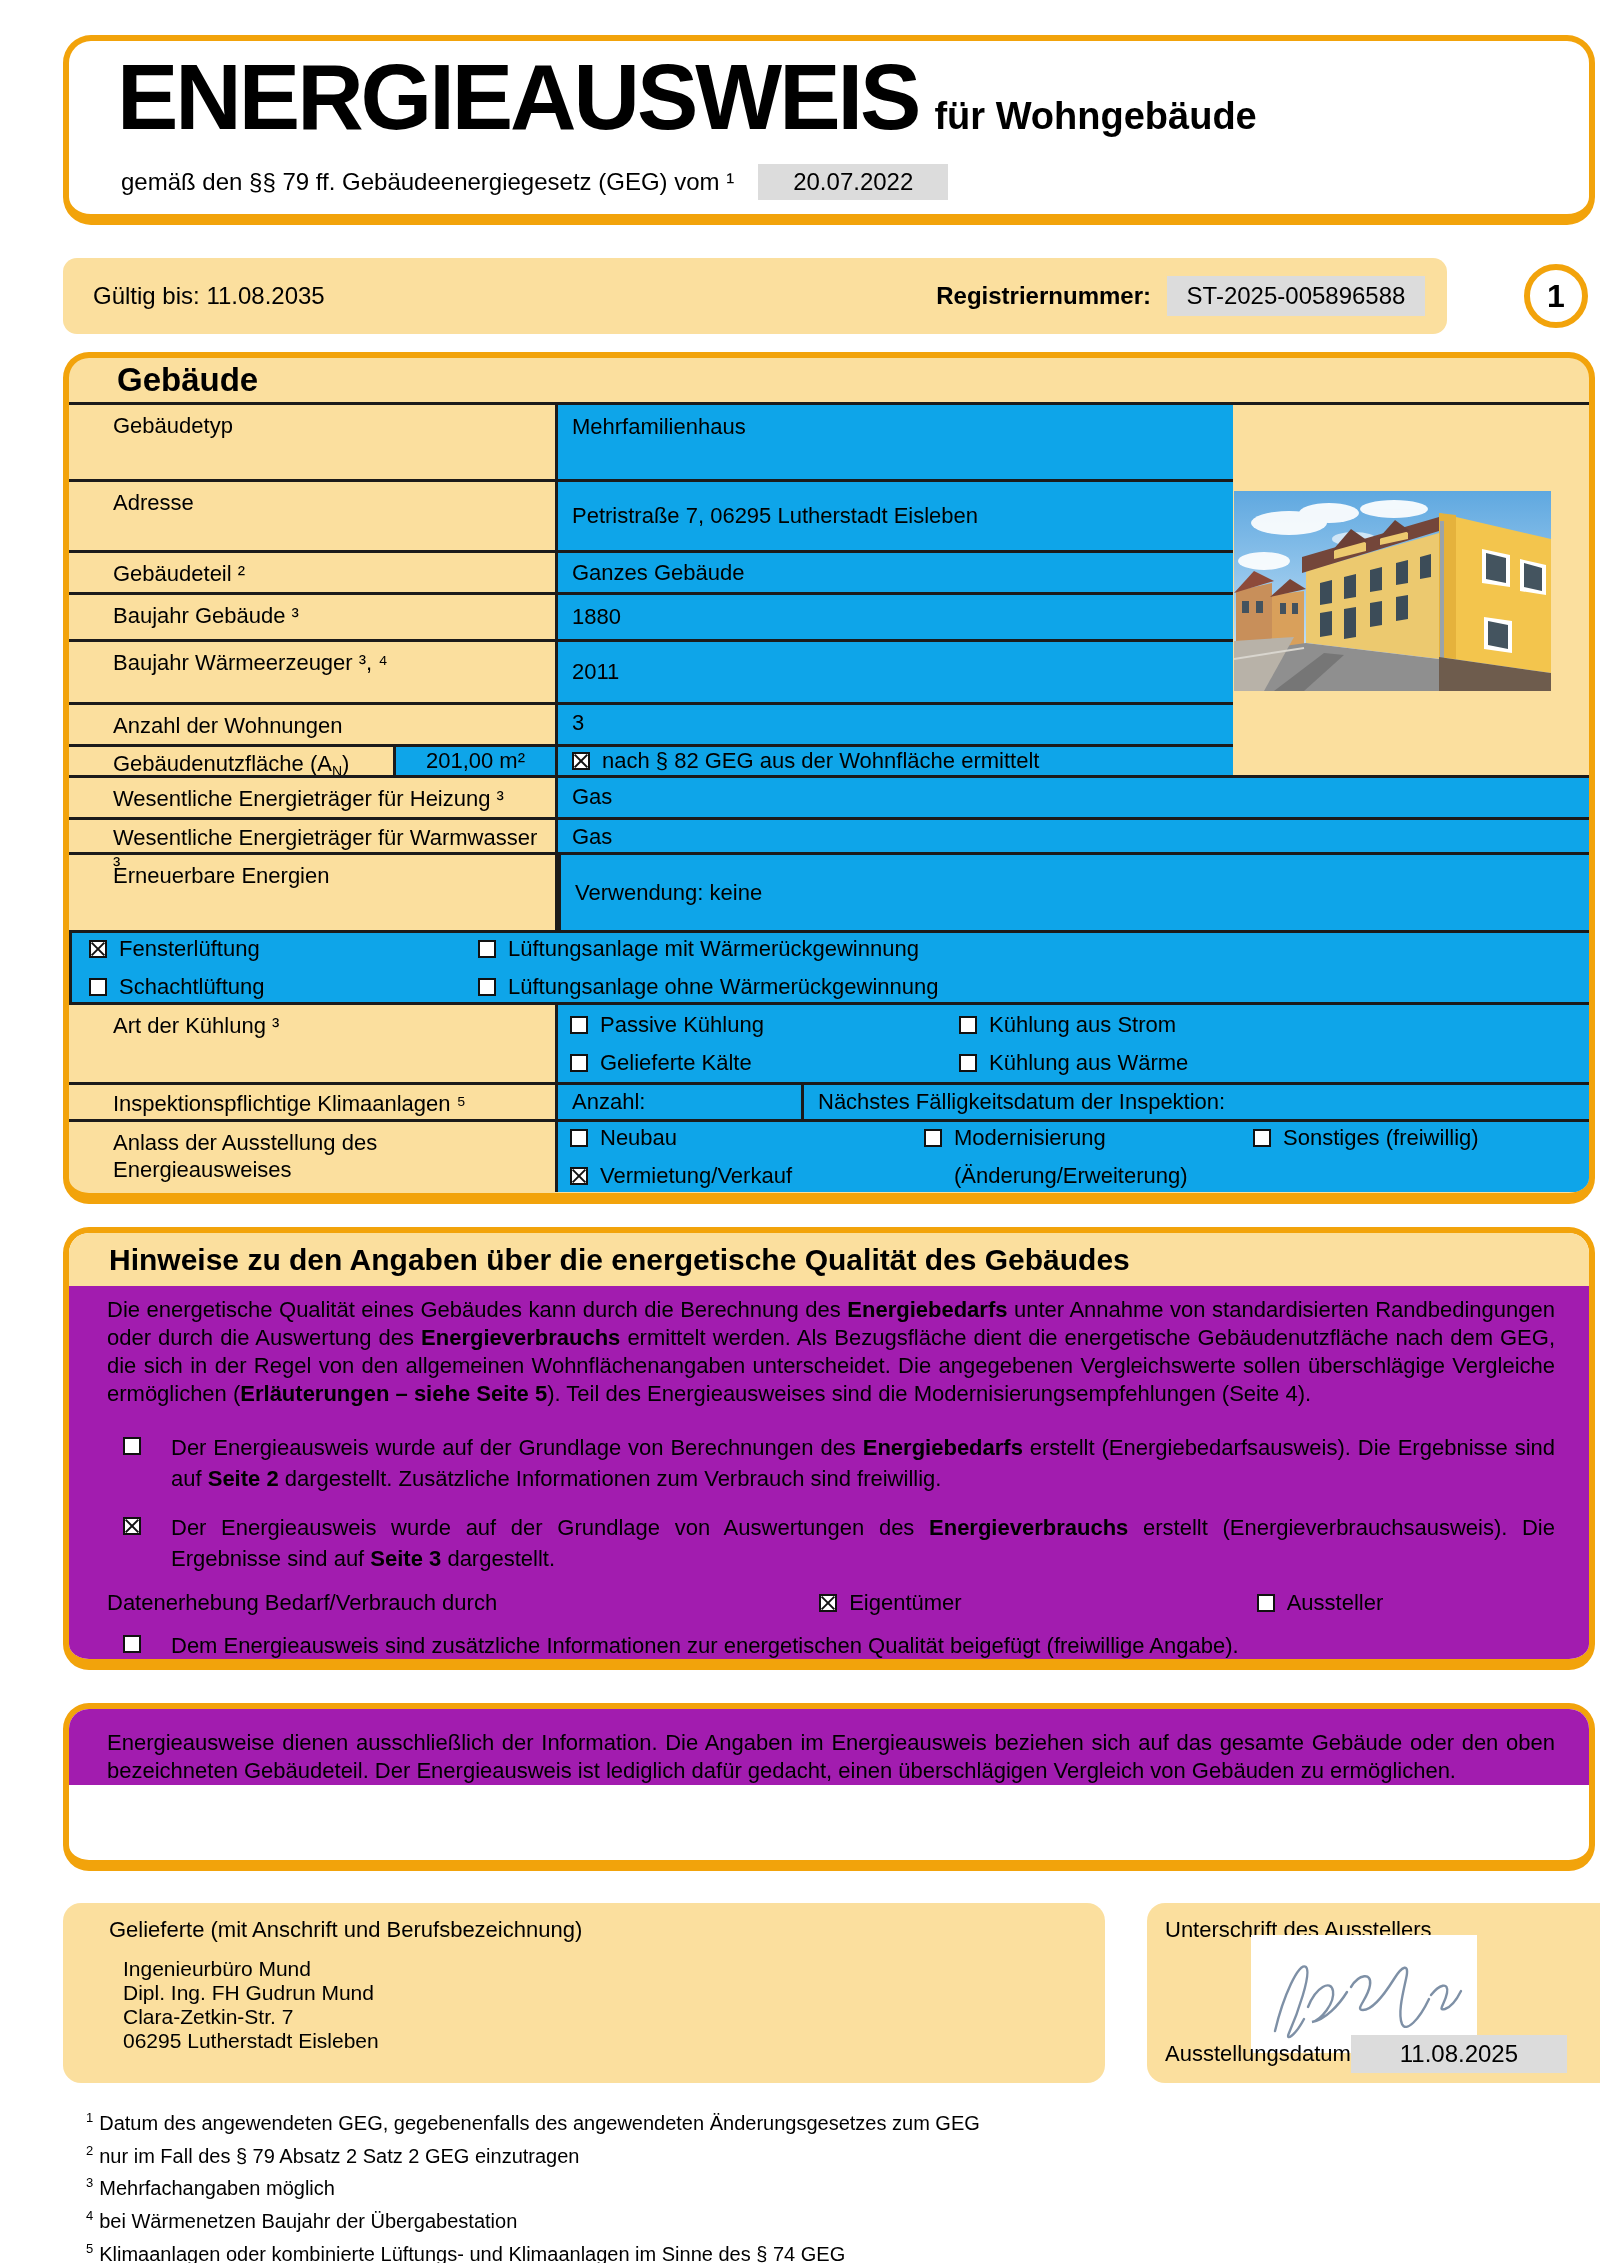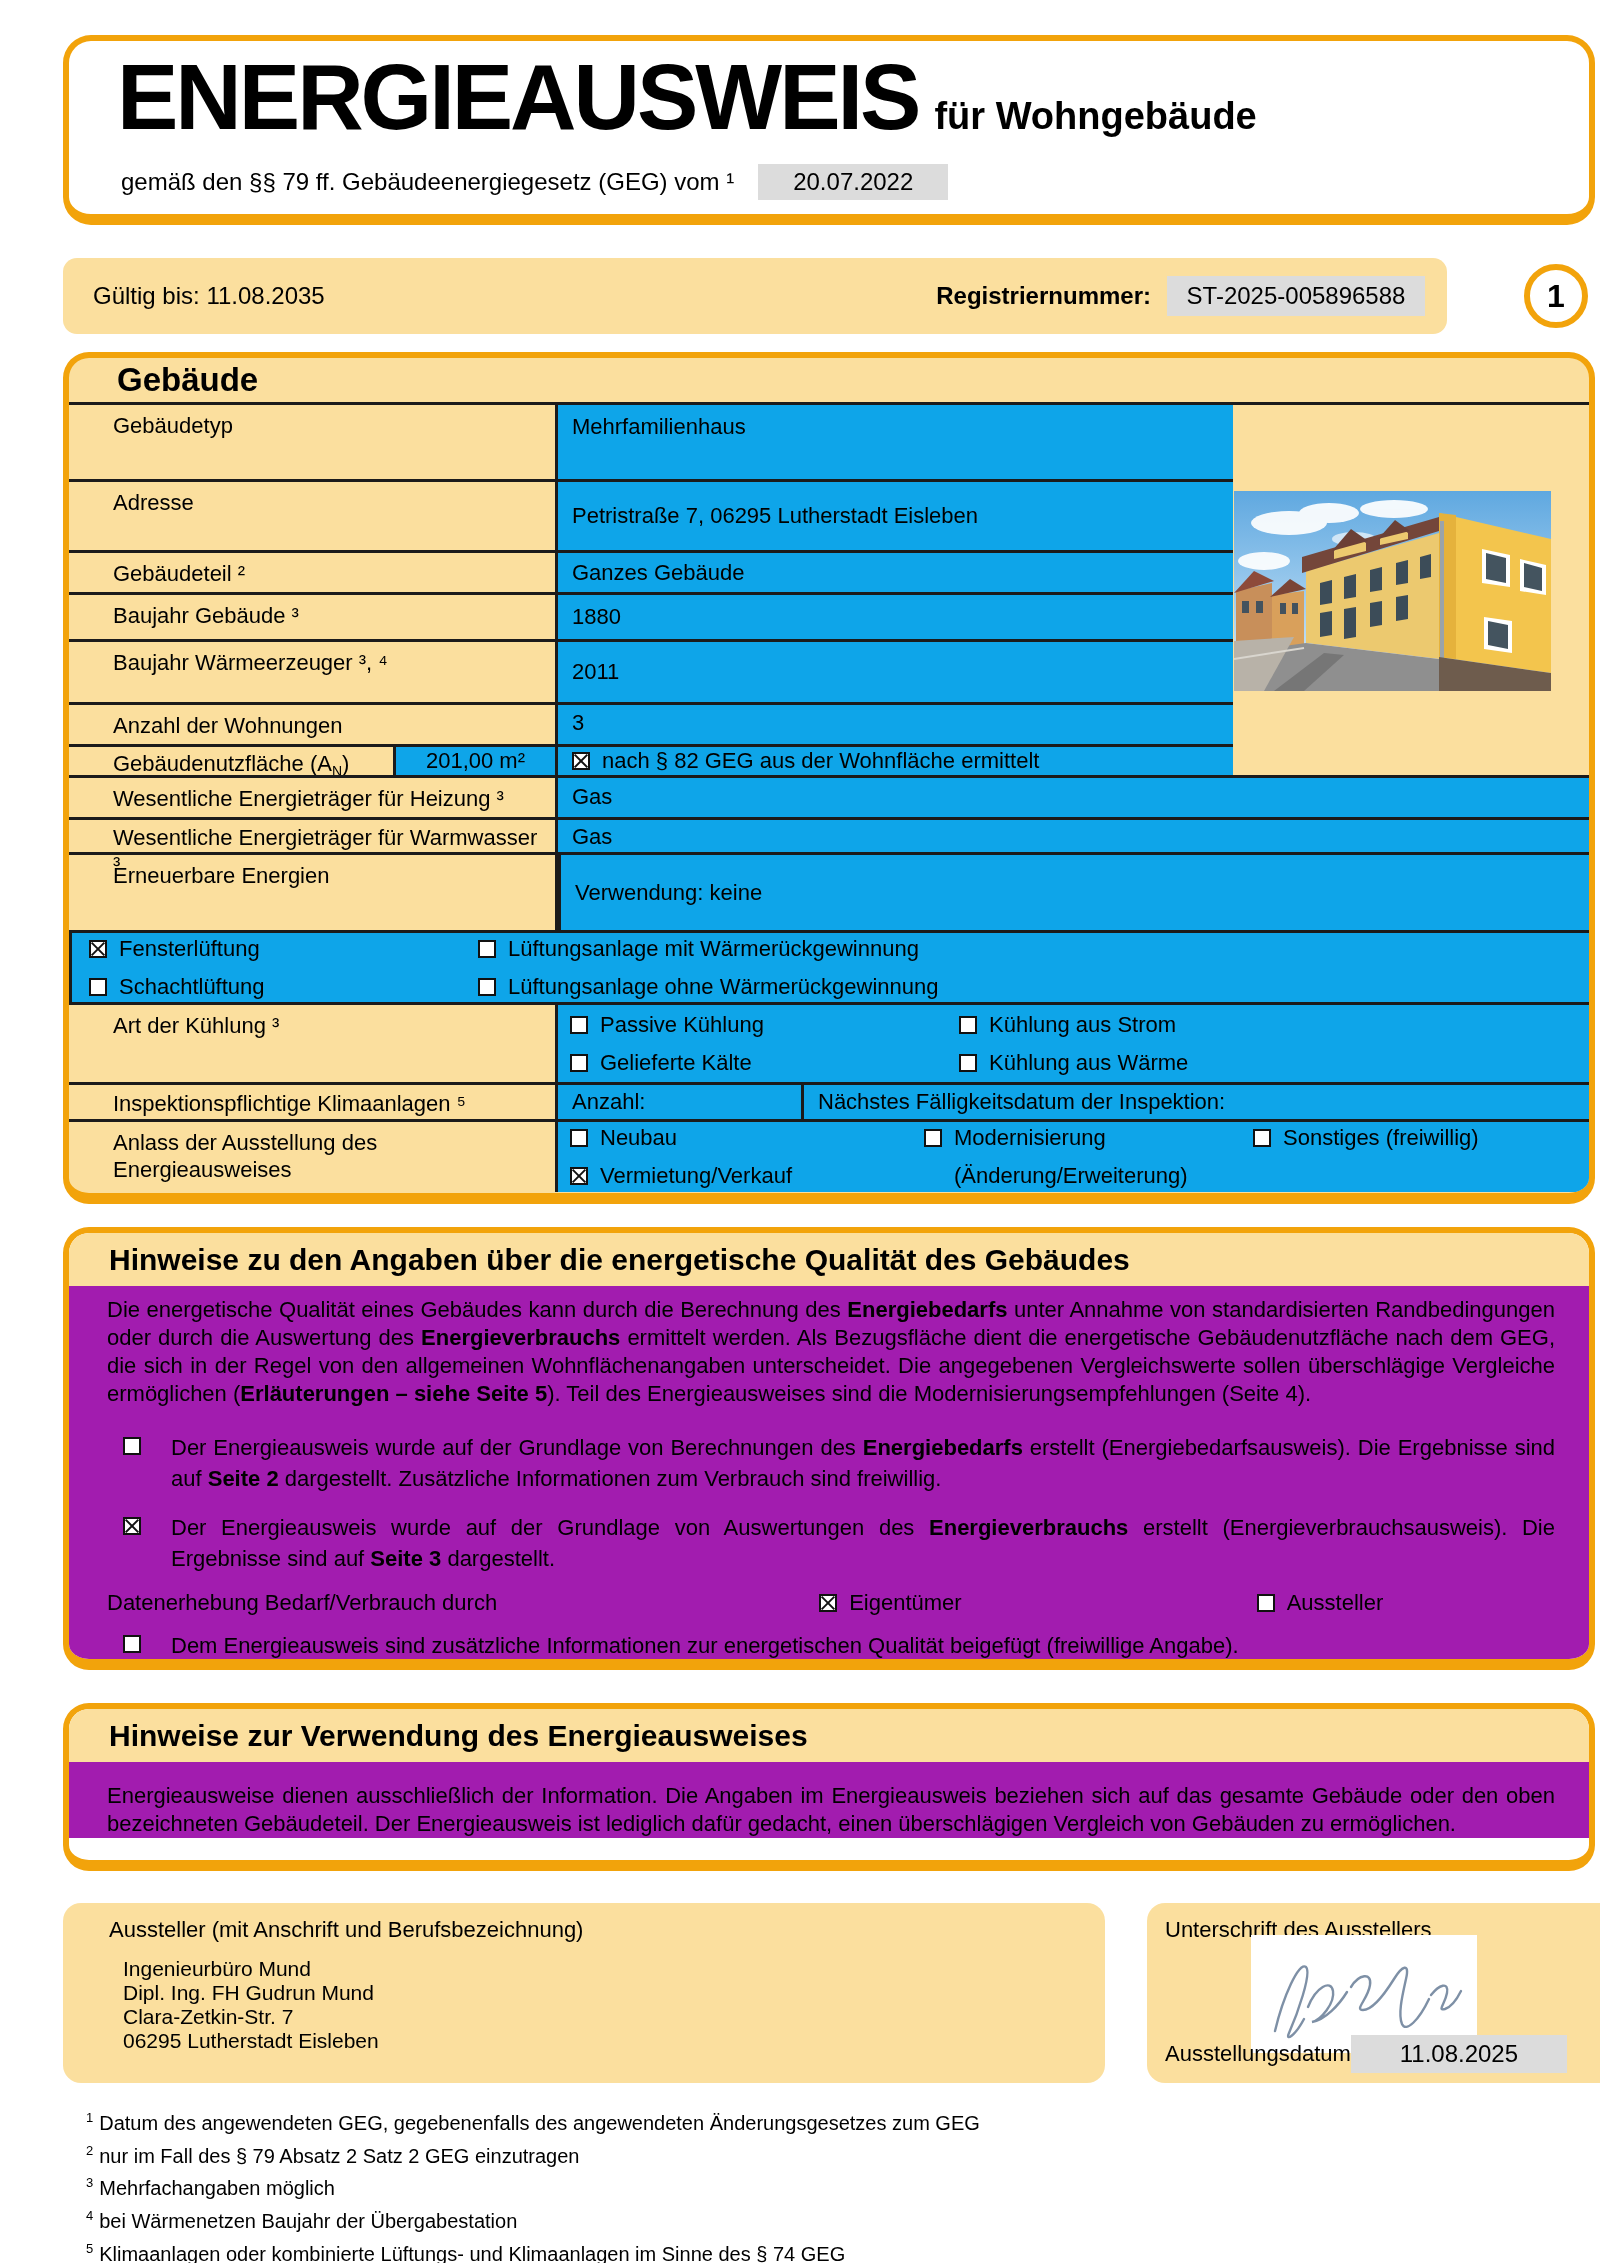--- a/index.html
+++ b/index.html
@@ -458,30 +458,27 @@
     </div>
 
     <div class="q-item single">
       <span class="cb"></span>
       <div class="q-text">Dem Energieausweis sind zusätzliche Informationen zur energetischen Qualität beigefügt (freiwillige Angabe).</div>
     </div>
   </div>
 </div>
 
 <div class="section" id="usage">
-  <div class="sec-head">
-    <span class="sec-title">Hinweise zur Verwendung des Energieausweises</span>
-  </div>
   <div class="sec-body">
     <p style="margin-top:20px;">Energieausweise dienen ausschließlich der Information. Die Angaben im Energieausweis beziehen sich auf das gesamte Gebäude oder den oben bezeichneten Gebäudeteil. Der Energieausweis ist lediglich dafür gedacht, einen überschlägigen Vergleich von Gebäuden zu ermöglichen.</p>
   </div>
 </div>
 
 <div class="issuer-box">
-  <div class="issuer-title">Aussteller (mit Anschrift und Berufsbezeichnung)</div>
+  <div class="issuer-title">Gelieferte (mit Anschrift und Berufsbezeichnung)</div>
   <div class="issuer-lines">
     <div>Ingenieurbüro Mund</div>
     <div>Dipl. Ing. FH Gudrun Mund</div>
     <div>Clara-Zetkin-Str. 7</div>
     <div>06295 Lutherstadt Eisleben</div>
   </div>
 </div>
 
 <div class="signature-box">
   <div class="sig-title">Unterschrift des Ausstellers</div>

